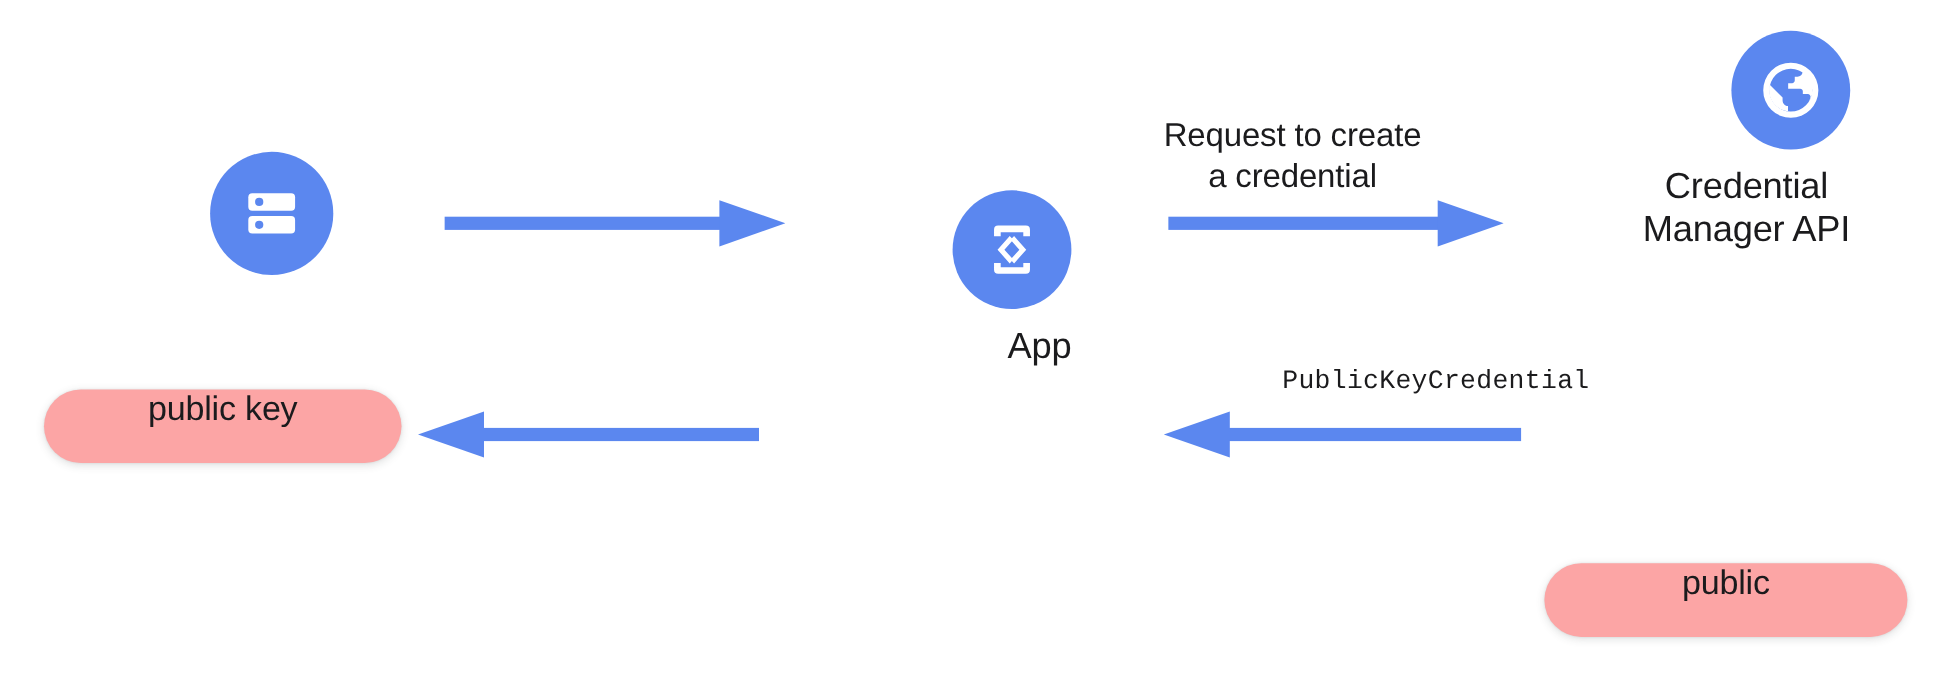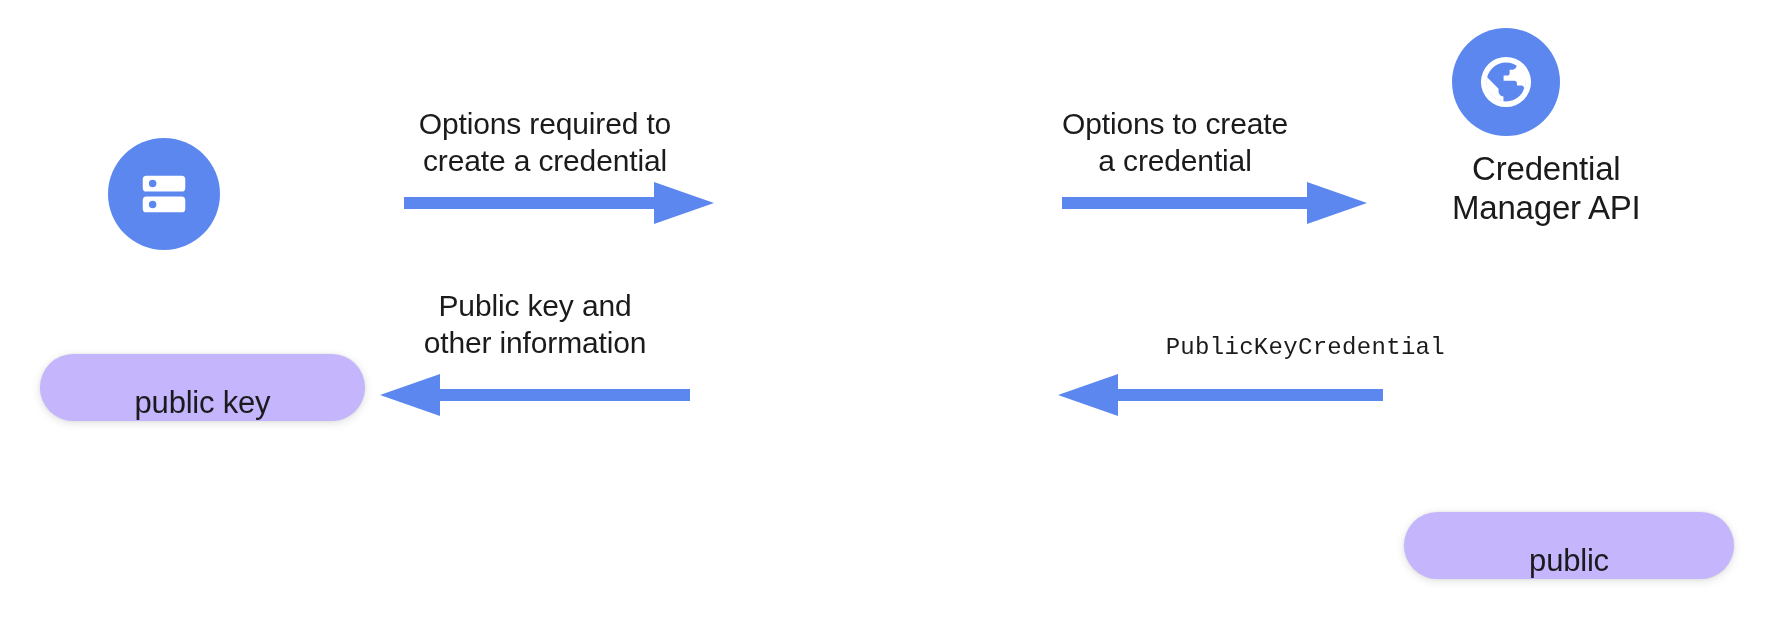--- a/index.html
+++ b/index.html
@@ -18,21 +18,21 @@
     height: 622px;
     background: #ffffff;
     overflow: hidden;
   }
 
   
   .node {
     position: absolute;
     display: flex;
     flex-direction: column;
-    align-items: flex-start;
+    align-items: flex-end;
   }
   .node-circle {
     border-radius: 50%;
     background: #5b87ef;
     display: flex;
     align-items: center;
     justify-content: center;
     flex: 0 0 auto;
   }
   .node-label {
@@ -42,23 +42,23 @@
     line-height: 1.18;
     text-align: center;
     letter-spacing: -0.2px;
     white-space: pre-line;
   }
 
   
   .pill {
     position: absolute;
     display: flex;
-    align-items: flex-end;
+    align-items: flex-start;
     justify-content: center;
-    background: #c4b5fd;
+    background: #fca5a5;
     border-radius: 40px;
     box-shadow: 0 2px 8px rgba(60,64,67,0.17), 0 0 2px rgba(60,64,67,0.12);
     color: #1b1b1d;
     font-size: 31px;
     letter-spacing: -0.2px;
   }
 
   
   .arrow {
     position: absolute;
@@ -95,40 +95,47 @@
         <circle cx="7.3" cy="7.7" r="1.55" fill="#5b87ef"></circle>
         <circle cx="7.3" cy="16.3" r="1.55" fill="#5b87ef"></circle>
       </svg>
     </div>
   </div>
 
   <div class="pill" style="left:40px; top:354px; width:325px; height:67px;">
     <span>public key</span>
   </div>
 
-  <div class="edge-label" style="left:365px; top:106px; width:360px;">Options required to
-create a credential</div>
   <div class="arrow" style="left:404px; top:180px;">
     <svg width="310" height="46" viewBox="0 0 310 46">
       <rect x="0" y="17" width="258" height="12" fill="#5b87ef"></rect>
       <polygon points="250,2 310,23 250,44" fill="#5b87ef"></polygon>
     </svg>
   </div>
 
-  <div class="edge-label" style="left:356px; top:288px; width:358px;">Public key and
-other information</div>
   <div class="arrow" style="left:380px; top:372px;">
     <svg width="310" height="46" viewBox="0 0 310 46">
       <rect x="52" y="17" width="258" height="12" fill="#5b87ef"></rect>
       <polygon points="60,2 0,23 60,44" fill="#5b87ef"></polygon>
     </svg>
   </div>
 
+  <div class="node" style="left:806px; top:173px; width:168px;">
+    <div class="node-circle" style="width:108px; height:108px;">
+      <svg width="56" height="56" viewBox="0 0 24 24">
+        <path d="M6.6 2.6h10.8a1.6 1.6 0 0 1 1.6 1.6v2.6h-2.6V5.2H7.6v1.6H5V4.2a1.6 1.6 0 0 1 1.6-1.6z" fill="#ffffff"></path>
+        <path d="M5 17.2h2.6v1.6h8.8v-1.6H19v2.6a1.6 1.6 0 0 1-1.6 1.6H6.6A1.6 1.6 0 0 1 5 19.8z" fill="#ffffff"></path>
+        <path d="M10.35 8.15 6.6 12l3.75 3.85-1.5 1.5L3.7 12l5.15-5.35z" fill="#ffffff" transform="translate(2.6,0) scale(0.92,1) translate(0.4,0)"></path>
+        <path d="M13.65 8.15 17.4 12l-3.75 3.85 1.5 1.5L20.3 12l-5.15-5.35z" fill="#ffffff" transform="translate(-2.6,0) scale(0.92,1) translate(1.6,0)"></path>
+      </svg>
+    </div>
+    <div class="node-label">App</div>
+  </div>
 
-  <div class="edge-label" style="left:1010px; top:106px; width:330px;">Options to create
+  <div class="edge-label" style="left:1010px; top:106px; width:330px;">Request to create
 a credential</div>
   <div class="arrow" style="left:1062px; top:180px;">
     <svg width="305" height="46" viewBox="0 0 305 46">
       <rect x="0" y="17" width="253" height="12" fill="#5b87ef"></rect>
       <polygon points="245,2 305,23 245,44" fill="#5b87ef"></polygon>
     </svg>
   </div>
 
   <div class="edge-label mono" style="left:1005px; top:333px; width:440px;">PublicKeyCredential</div>
   <div class="arrow" style="left:1058px; top:372px;">

